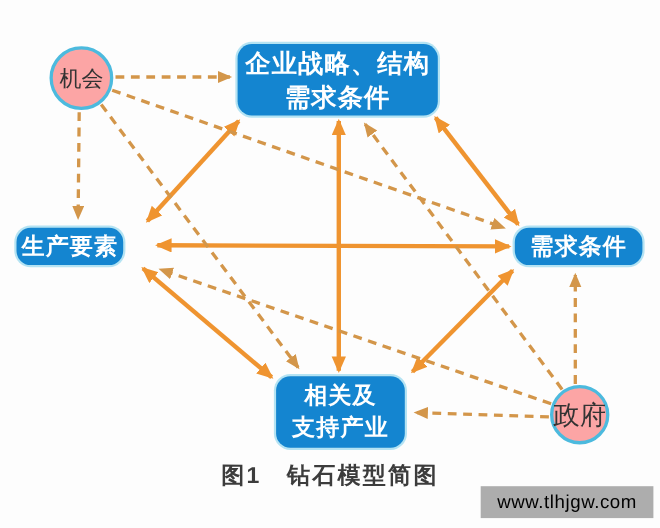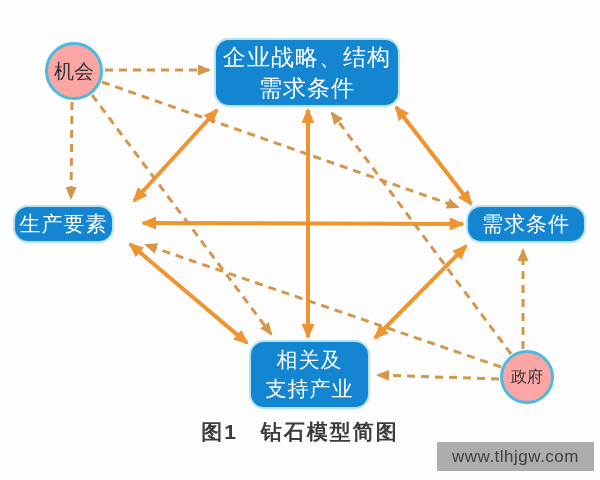--- a/index.html
+++ b/index.html
@@ -39,37 +39,37 @@
     flex-direction: column;
     align-items: center;
     justify-content: center;
     text-align: center;
     box-sizing: border-box;
   }
   .node.rect {
     background: var(--node-fill, #1485d0);
     color: var(--node-text, #ffffff);
     border-radius: 13px;
-    font-weight: normal;
+    font-weight: bold;
     letter-spacing: 1px;
     box-shadow: 0 0 0 2px rgba(120, 205, 235, 0.55);
   }
   .node.circle {
     background: #fca5a5;
     border: 3px solid var(--circle-border, #4cbade);
     border-radius: 50%;
     color: var(--circle-text, #333333);
     font-weight: 500;
   }
   #node-strategy  { left: 216px; top:  40px; width: 182px; height: 65px; font-size: 23px; line-height: 1.32; }
   #node-factors   { left:  15px; top: 207px; width: 97px; height: 34px; font-size: 21px; }
   #node-demand    { left: 468px; top: 207px; width: 116px; height: 34px; font-size: 21px; }
   #node-related   { left: 251px; top: 342px; width: 117px; height: 65px; font-size: 21px; line-height: 1.35; }
   #node-chance    { left:  45px; top:  42px; width:  58px; height: 58px; font-size: 20px; }
-  #node-government{ left: 500px; top: 350px; width:  54px; height: 54px; font-size: 16px; }
+  #node-government{ left: 500px; top: 350px; width:  54px; height: 54px; font-size: 24px; }
 
   .banner {
     position: absolute;
     left: 7px; top: 13px;
     width: 141px; height: 25px;
     background: var(--banner-bg, #9d9d9d);
     color: #ffffff;
     font-size: 16px;
     line-height: 25px;
     padding-left: 7px;
@@ -84,21 +84,21 @@
     color: var(--caption-text, #3c3c3c);
     font-size: 21px;
     font-weight: 600;
     letter-spacing: 2px;
   }
   .watermark {
     position: absolute;
     left: 437px; top: 442px;
     width: 157px; height: 29px;
     background: var(--watermark-bg, #adadad);
-    color: #404040;
+    color: #000000;
     font-size: 17px;
     line-height: 29px;
     text-align: center;
     letter-spacing: 0.5px;
   }
 </style>
 </head>
 <body>
 
 <div class="stage">

